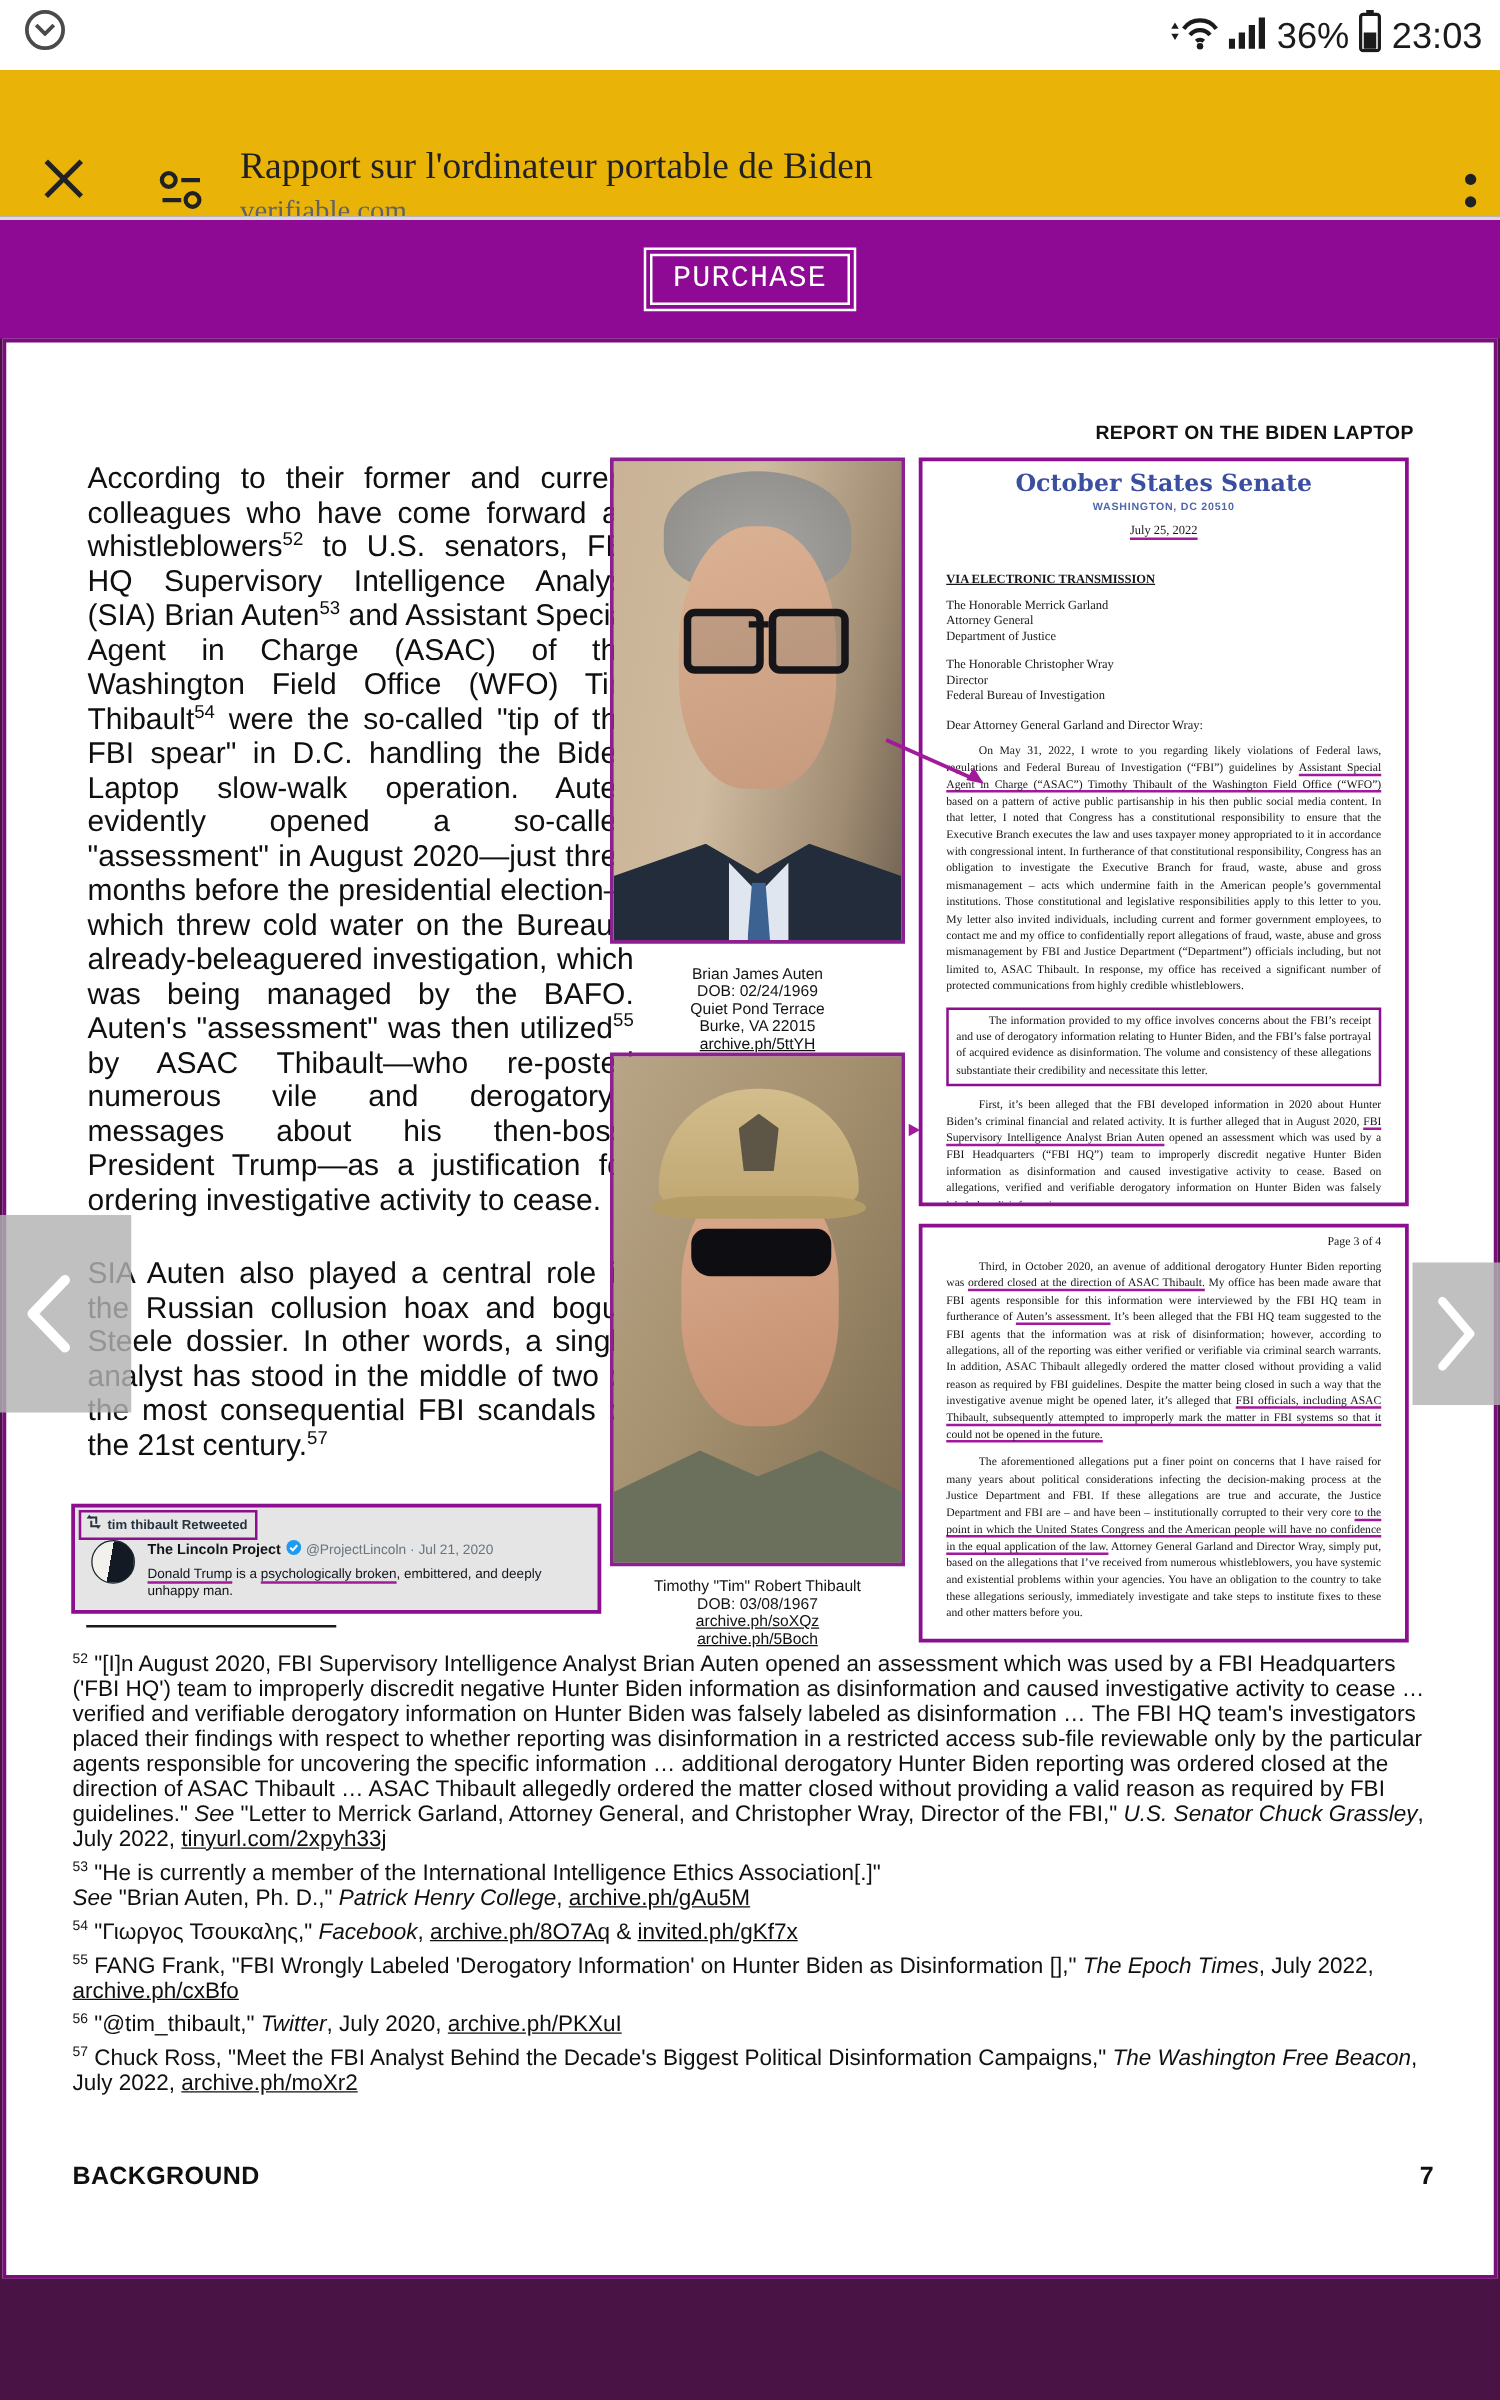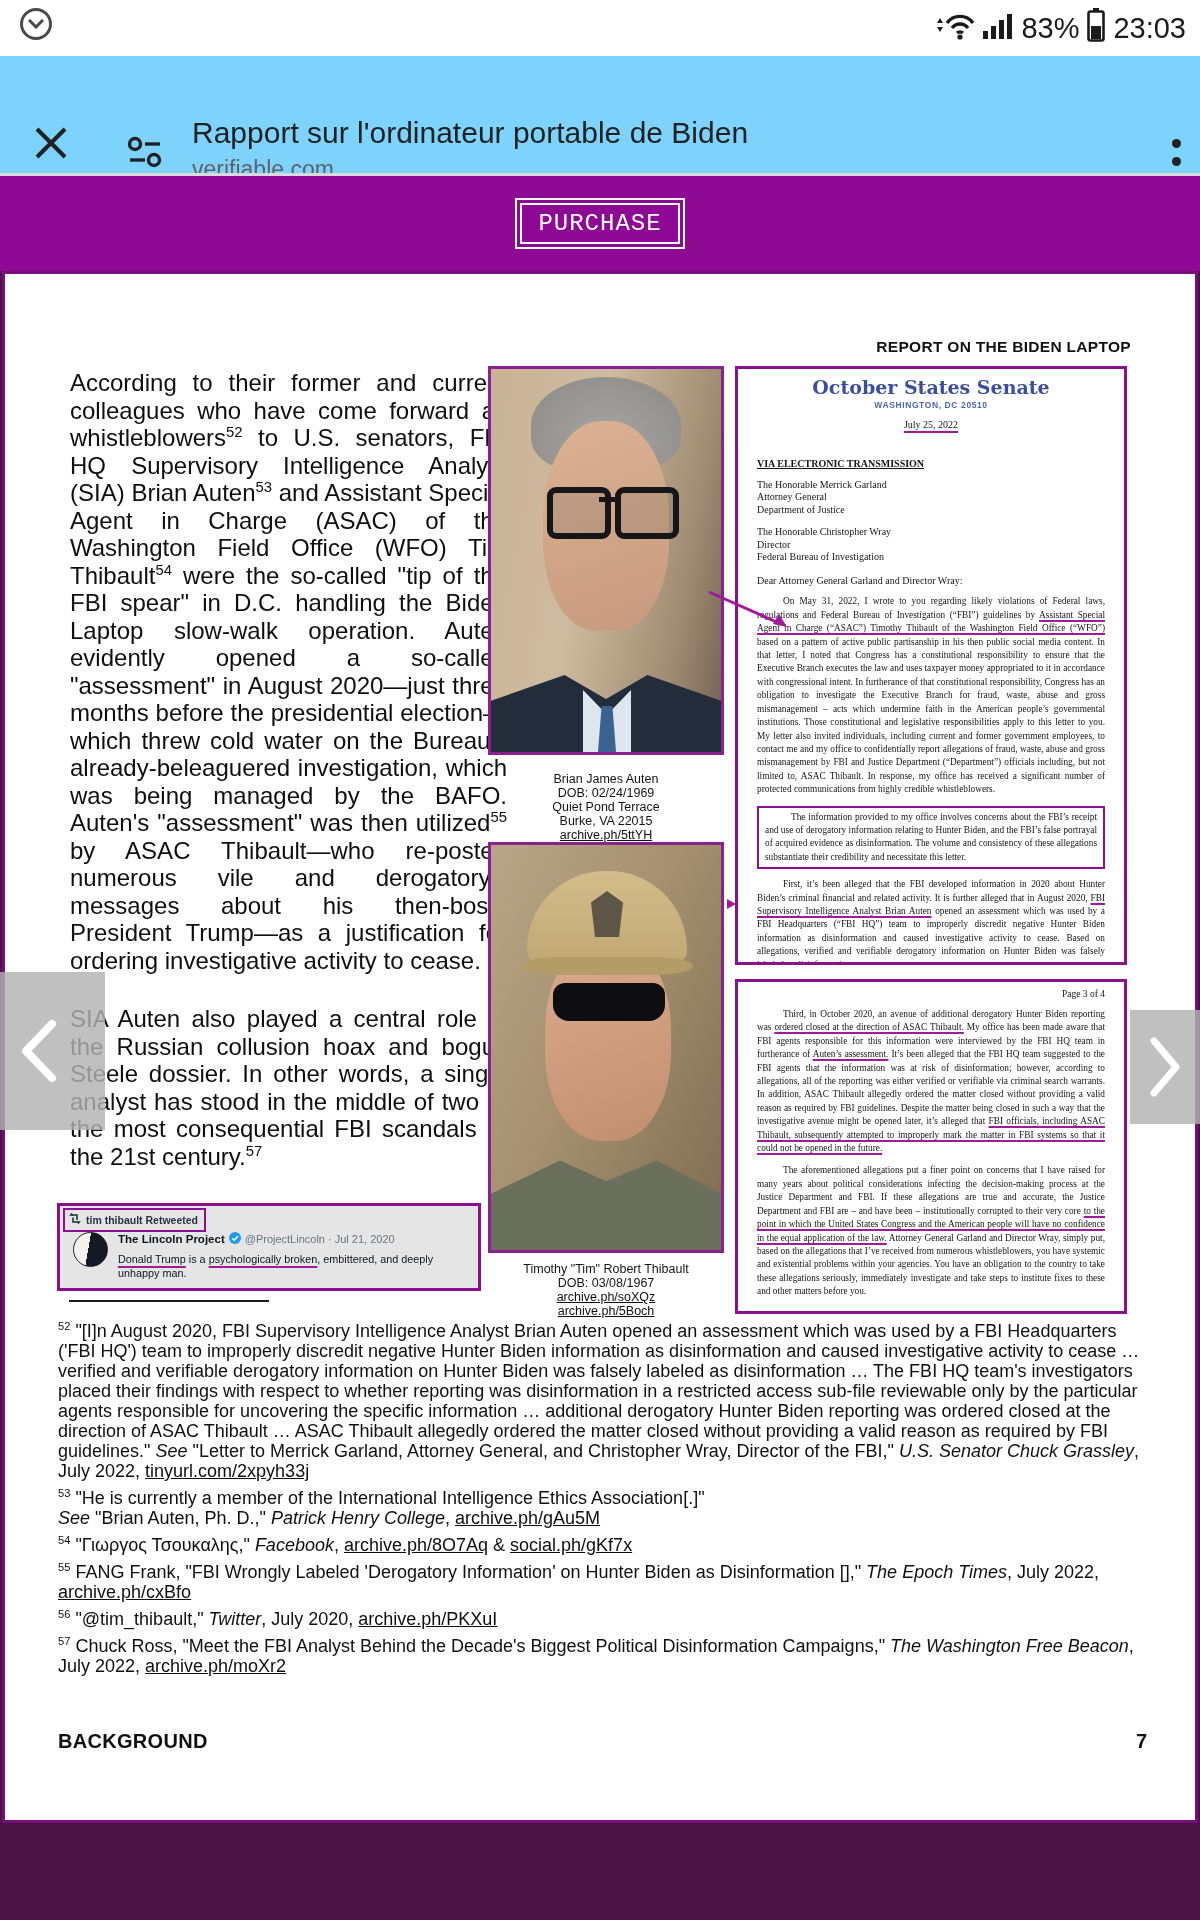--- a/index.html
+++ b/index.html
@@ -3,21 +3,21 @@
 <meta charset="utf-8">
 <style>
   html,body{margin:0;padding:0;}
   body{width:1200px;height:1920px;position:relative;background:#491345;font-family:"Liberation Sans",sans-serif;overflow:hidden;}
   .abs{position:absolute;}
   
   .statusbar{left:0;top:0;width:1200px;height:56px;background:#fff;}
   .sb-right{position:absolute;right:14px;top:8px;display:flex;align-items:center;gap:8px;color:#1b1b1b;font-size:29px;}
   .notif-icon{position:absolute;left:20px;top:8px;width:32px;height:32px;border:3px solid #4a4a4a;border-radius:50%;box-sizing:border-box;display:flex;align-items:center;justify-content:center;}
   
-  .browserbar{left:0;top:56px;width:1200px;height:117px;background:#7dd3fc;}
+  .browserbar{left:0;top:56px;width:1200px;height:117px;background:#eab308;font-family:Liberation Serif, serif;}
   .hairline{left:0;top:173px;width:1200px;height:3px;background:#d9d9dd;}
   .title{position:absolute;left:192px;top:60px;font-size:30px;color:#202124;white-space:nowrap;}
   .subtitle{position:absolute;left:192px;top:100px;font-size:23px;color:#5f6368;}
   .closex{position:absolute;left:32px;top:68px;width:38px;height:38px;}
   .tuneicon{position:absolute;left:126px;top:76px;width:40px;height:40px;}
   .kebab{position:absolute;right:18px;top:74px;width:12px;height:60px;}
   .kebab i{display:block;width:9px;height:9px;border-radius:50%;background:#202124;margin:9px auto;}
   
   .banner{left:0;top:176px;width:1200px;height:95px;background:#8f0a94;display:flex;align-items:center;justify-content:center;}
   .purchase{border:2px solid #fff;padding:3px;cursor:pointer;background:transparent;}
@@ -111,21 +111,21 @@
       </svg>
     </span>
     <span>
       <svg width="30" height="32" viewBox="0 0 30 32">
         <rect x="0" y="22" width="5" height="8" fill="#1b1b1b"></rect>
         <rect x="8" y="17" width="5" height="13" fill="#1b1b1b"></rect>
         <rect x="16" y="11" width="5" height="19" fill="#1b1b1b"></rect>
         <rect x="24" y="5" width="5" height="25" fill="#1b1b1b"></rect>
       </svg>
     </span>
-    <span>83%</span>
+    <span>36%</span>
     <span>
       <svg width="18" height="34" viewBox="0 0 18 34">
         <rect x="6" y="0" width="6" height="3" fill="#1b1b1b"></rect>
         <rect x="1.5" y="3.5" width="15" height="29" fill="none" stroke="#1b1b1b" stroke-width="2.6" rx="2"></rect>
         <rect x="4" y="18" width="10" height="13" fill="#1b1b1b"></rect>
       </svg>
     </span>
     <span>23:03</span>
   </div>
 </div>
@@ -245,21 +245,21 @@
   <div class="letter letter2">
     <div class="pg-label">Page 3 of 4</div>
     <div class="lpara"><span>Third, in October 2020, an avenue of additional derogatory Hunter Biden reporting was </span><span class="pu">ordered closed at the direction of ASAC Thibault.</span><span>  My office has been made aware that FBI agents responsible for this information were interviewed by the FBI HQ team in furtherance of </span><span class="pu">Auten’s assessment.</span><span>  It’s been alleged that the FBI HQ team suggested to the FBI agents that the information was at risk of disinformation; however, according to allegations, all of the reporting was either verified or verifiable via criminal search warrants.  In addition, ASAC Thibault allegedly ordered the matter closed without providing a valid reason as required by FBI guidelines.  Despite the matter being closed in such a way that the investigative avenue might be opened later, it’s alleged that </span><span class="pu">FBI officials, including ASAC Thibault, subsequently attempted to improperly mark the matter in FBI systems so that it could not be opened in the future.</span></div>
     <div class="lpara"><span>The aforementioned allegations put a finer point on concerns that I have raised for many years about political considerations infecting the decision-making process at the Justice Department and FBI.  If these allegations are true and accurate, the Justice Department and FBI are – and have been – institutionally corrupted to their very core </span><span class="pu">to the point in which the United States Congress and the American people will have no confidence in the equal application of the law.</span><span>  Attorney General Garland and Director Wray, simply put, based on the allegations that I’ve received from numerous whistleblowers, you have systemic and existential problems within your agencies.  You have an obligation to the country to take these allegations seriously, immediately investigate and take steps to institute fixes to these and other matters before you.</span></div>
   </div>
 
   <div class="fnsep"></div>
   <div class="footnotes">
       <div class="fn"><span class="sup">52</span> <span>"[I]n August 2020, FBI Supervisory Intelligence Analyst Brian Auten opened an assessment which was used by a FBI Headquarters ('FBI HQ') team to improperly discredit negative Hunter Biden information as disinformation and caused investigative activity to cease … verified and verifiable derogatory information on Hunter Biden was falsely labeled as disinformation … The FBI HQ team's investigators placed their findings with respect to whether reporting was disinformation in a restricted access sub-file reviewable only by the particular agents responsible for uncovering the specific information … additional derogatory Hunter Biden reporting was ordered closed at the direction of ASAC Thibault … ASAC Thibault allegedly ordered the matter closed without providing a valid reason as required by FBI guidelines." </span><span class="i">See</span><span> "Letter to Merrick Garland, Attorney General, and Christopher Wray, Director of the FBI," </span><span class="i">U.S. Senator Chuck Grassley</span><span>, July 2022, </span><span class="lnk">tinyurl.com/2xpyh33j</span></div>
       <div class="fn"><span class="sup">53</span> <span>"He is currently a member of the International Intelligence Ethics Association[.]"</span><br><span class="i">See</span><span> "Brian Auten, Ph. D.," </span><span class="i">Patrick Henry College</span><span>, </span><span class="lnk">archive.ph/gAu5M</span></div>
-      <div class="fn"><span class="sup">54</span> <span>"Γιωργος Τσουκαλης," </span><span class="i">Facebook</span><span>, </span><span class="lnk">archive.ph/8O7Aq</span><span> &amp; </span><span class="lnk">social.ph/gKf7x</span></div>
+      <div class="fn"><span class="sup">54</span> <span>"Γιωργος Τσουκαλης," </span><span class="i">Facebook</span><span>, </span><span class="lnk">archive.ph/8O7Aq</span><span> &amp; </span><span class="lnk">invited.ph/gKf7x</span></div>
       <div class="fn"><span class="sup">55</span> <span>FANG Frank, "FBI Wrongly Labeled 'Derogatory Information' on Hunter Biden as Disinformation []," </span><span class="i">The Epoch Times</span><span>, July 2022, </span><span class="lnk">archive.ph/cxBfo</span></div>
       <div class="fn"><span class="sup">56</span> <span>"@tim_thibault," </span><span class="i">Twitter</span><span>, July 2020, </span><span class="lnk">archive.ph/PKXuI</span></div>
       <div class="fn"><span class="sup">57</span> <span>Chuck Ross, "Meet the FBI Analyst Behind the Decade's Biggest Political Disinformation Campaigns," </span><span class="i">The Washington Free Beacon</span><span>, July 2022, </span><span class="lnk">archive.ph/moXr2</span></div>
     </div>
 
   <div class="footer-left">BACKGROUND</div>
   <div class="footer-page">7</div>
 </div>
 
 <div class="abs nav-prev">

